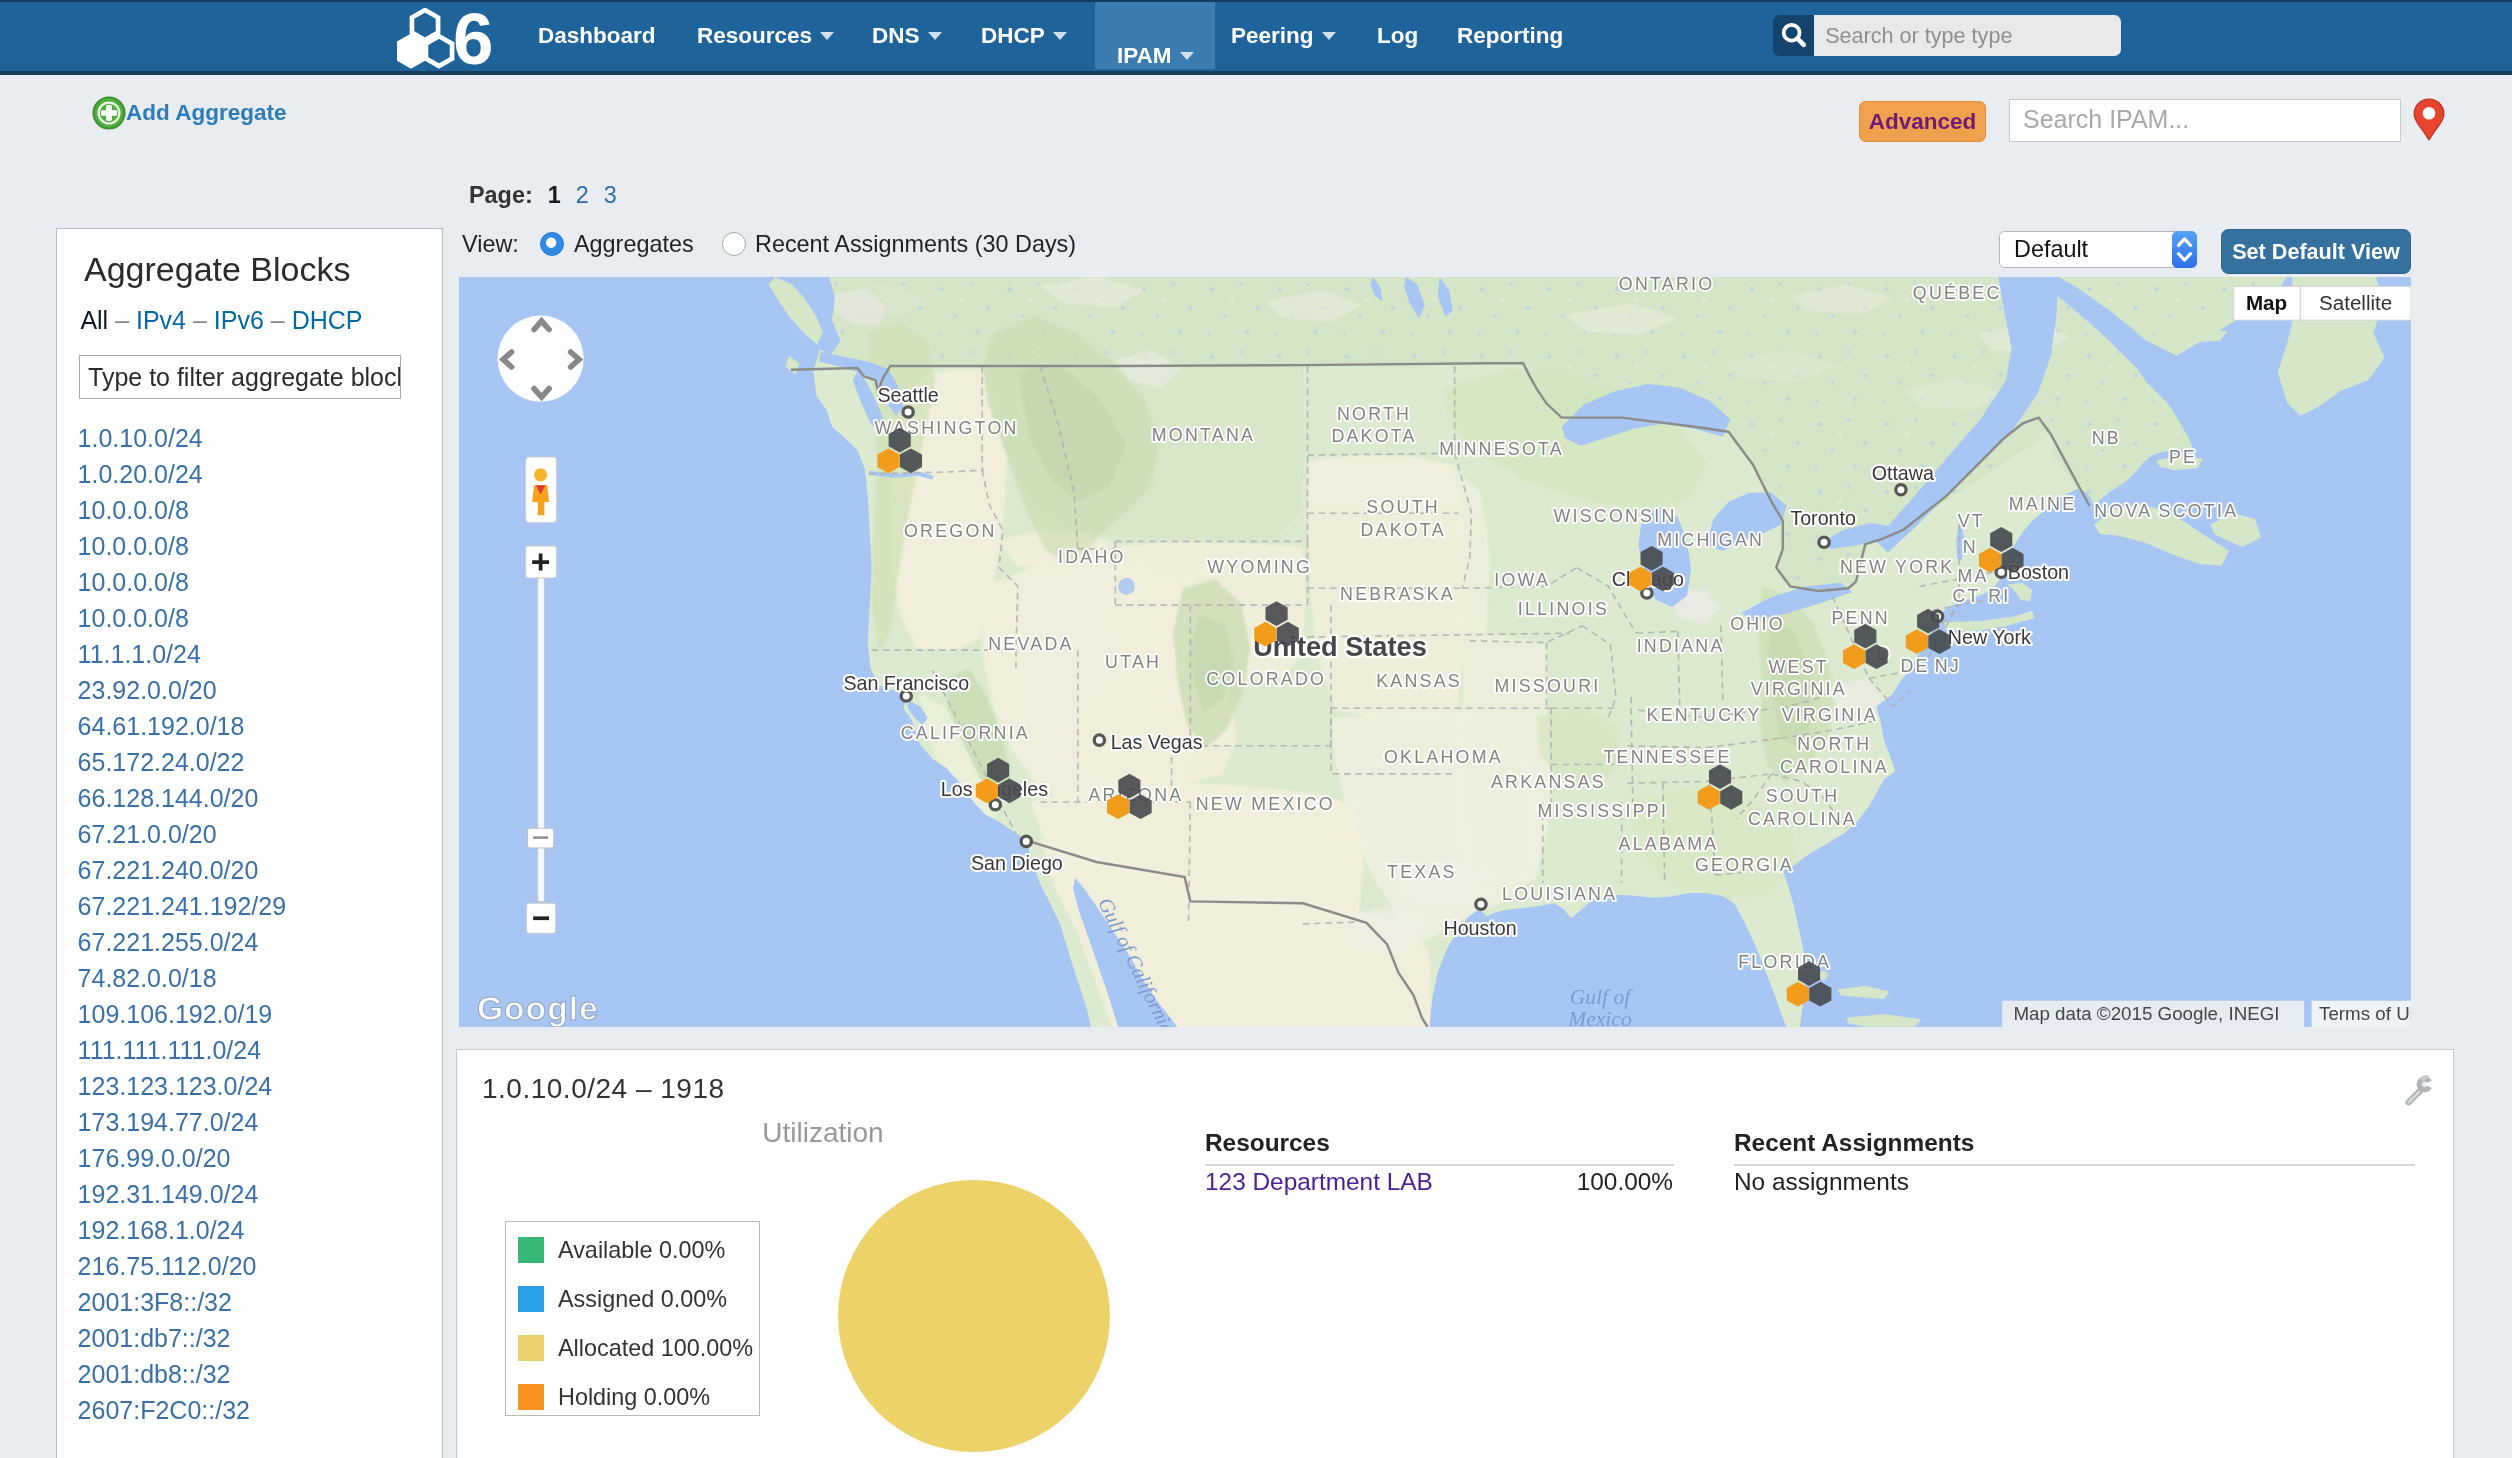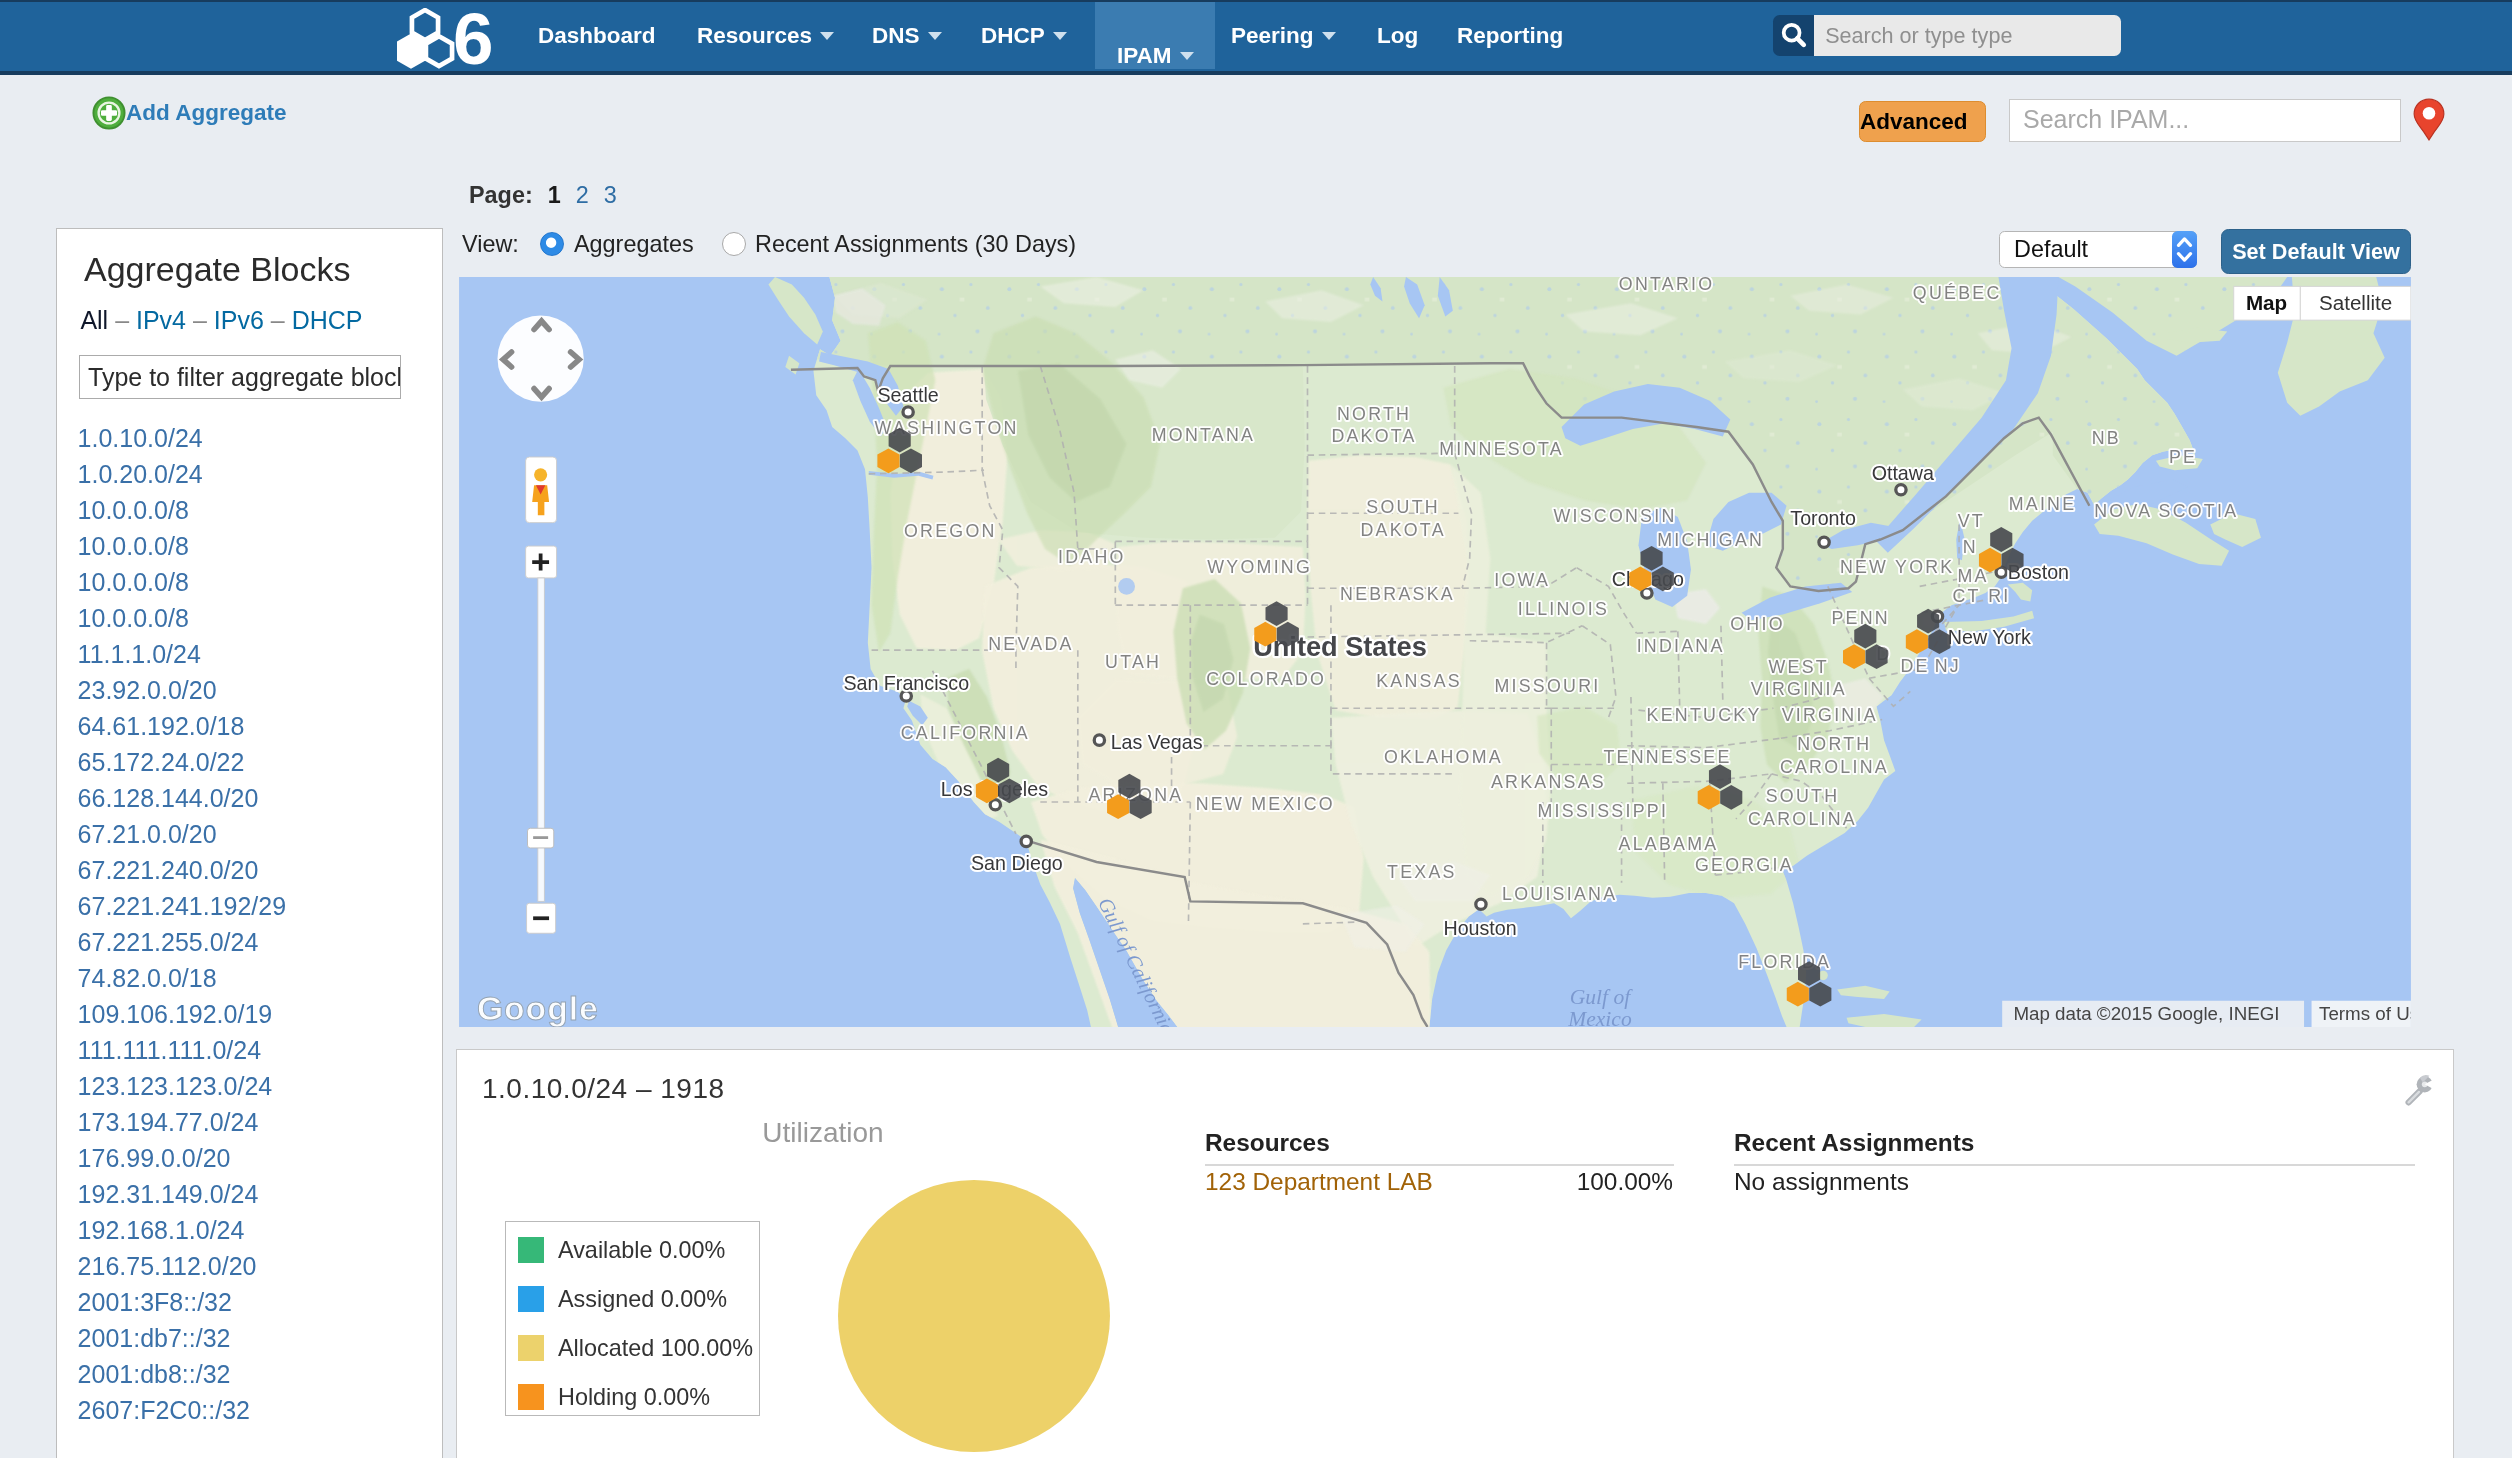--- a/index.html
+++ b/index.html
@@ -11,21 +11,21 @@
 #nav { position:absolute; left:0; top:0; width:2512px; height:75px; background:#1f639b; border-top:2.8px solid #173c5e; border-bottom:4.7px solid #173c5e; }
 .navitem { position:absolute; top:0; height:67px; line-height:67px; color:#fff; font-size:22.5px; font-weight:700; white-space:nowrap; }
 .caret { display:inline-block; width:0; height:0; border-left:7.5px solid transparent; border-right:7.5px solid transparent; border-top:8.4px solid #cfe0ee; vertical-align:middle; margin-left:8.4px; margin-top:-2.8px; }
 #ipam-box { position:absolute; left:1095px; top:0; width:120px; height:67px; background:#3b7cb1; }
 #navsearch-ico { position:absolute; left:1773px; top:13px; width:41px; height:41px; background:#14436e; border-radius:6.6px 0 0 6.6px; }
 #navsearch { position:absolute; left:1814px; top:13px; width:307px; height:41px; background:#e9e9e9; border-radius:0 6.6px 6.6px 0; color:#8f8f8f; font-size:21.6px; line-height:41px; padding-left:11.2px; }
 
 
 #addagg { position:absolute; left:92px; top:96px; }
 #addagg .txt { color:#2e7cb8; font-weight:700; font-size:22.5px; vertical-align:middle; margin-left:0; }
-#advanced { position:absolute; left:1859px; top:101px; width:127px; height:41px; background:#efa14d; border:0.9px solid #dd8d30; border-radius:6.6px; color:#000000; font-weight:700; font-size:22.5px; line-height:39px; }
+#advanced { position:absolute; left:1859px; top:101px; width:127px; height:41px; background:#efa14d; border:0.9px solid #dd8d30; border-radius:6.6px; color:#701a75; font-weight:700; font-size:22.5px; text-align:center; line-height:39px; }
 #searchipam { position:absolute; left:2009px; top:99px; width:392px; height:43px; background:#fff; border:1.9px solid #c9c9c9; color:#a9a9a9; font-size:25px; line-height:39px; padding-left:13px; }
 
 
 #pagerow { position:absolute; left:469px; top:182px; font-size:23.4px; color:#333; }
 #pagerow b { font-weight:700; }
 #pagerow .cur { color:#1a1a1a; font-weight:700; margin-left:15px; }
 #pagerow a { color:#2e6da4; margin-left:15px; text-decoration:none; }
 
 
 #sidebar { position:absolute; left:56px; top:228px; width:387px; height:1237px; background:#fff; border:0.9px solid #bdbdbd; }
@@ -51,21 +51,21 @@
 
 #info { position:absolute; left:456px; top:1049px; width:1998px; height:410px; background:#fff; border:0.9px solid #c9c9c9; }
 #info h3 { position:absolute; left:25px; top:22.5px; font-size:28px; letter-spacing:0.5px; color:#333; font-weight:400; }
 #util-title { position:absolute; left:202px; top:67px; width:328px; text-align:center; font-size:28px; color:#999; }
 #legend { position:absolute; left:48px; top:171px; width:255px; height:195px; border:0.9px solid #b9b9b9; background:#fff; }
 #legend .row { position:relative; height:49px; line-height:49px; padding-left:52px; font-size:23.4px; color:#333; }
 #legend .sw { position:absolute; left:12.2px; top:11.2px; width:26px; height:26px; }
 #pie { position:absolute; left:381px; top:130px; width:272px; height:272px; border-radius:50%; background:#edd169; }
 .sechead { position:absolute; font-size:24.4px; color:#222; font-weight:700; }
 .secline { position:absolute; height:1.9px; background:#d8d8d8; }
-#res-link { position:absolute; left:748px; top:118px; font-size:24.4px; color:#a16207; }
+#res-link { position:absolute; left:748px; top:118px; font-size:24.4px; color:#4c1d95; }
 #res-pct { position:absolute; left:1119px; top:118px; width:97px; text-align:right; font-size:24.4px; color:#222; }
 #noassign { position:absolute; left:1277px; top:118px; font-size:24.4px; color:#222; }
 </style>
 </head>
 <body>
 
 <div id="nav">
   <svg class="abs" style="left:397px;top:5.6px;" width="112" height="62" viewBox="0 0 120 66">
     <path d="M30 2 L44 10 L44 26 L30 34 L16 26 L16 10 Z" fill="none" stroke="#fff" stroke-width="5"></path>
     <path d="M15 30 L29 38 L29 54 L15 62 L1 54 L1 38 Z" fill="#fff" stroke="#fff" stroke-width="5"></path>

